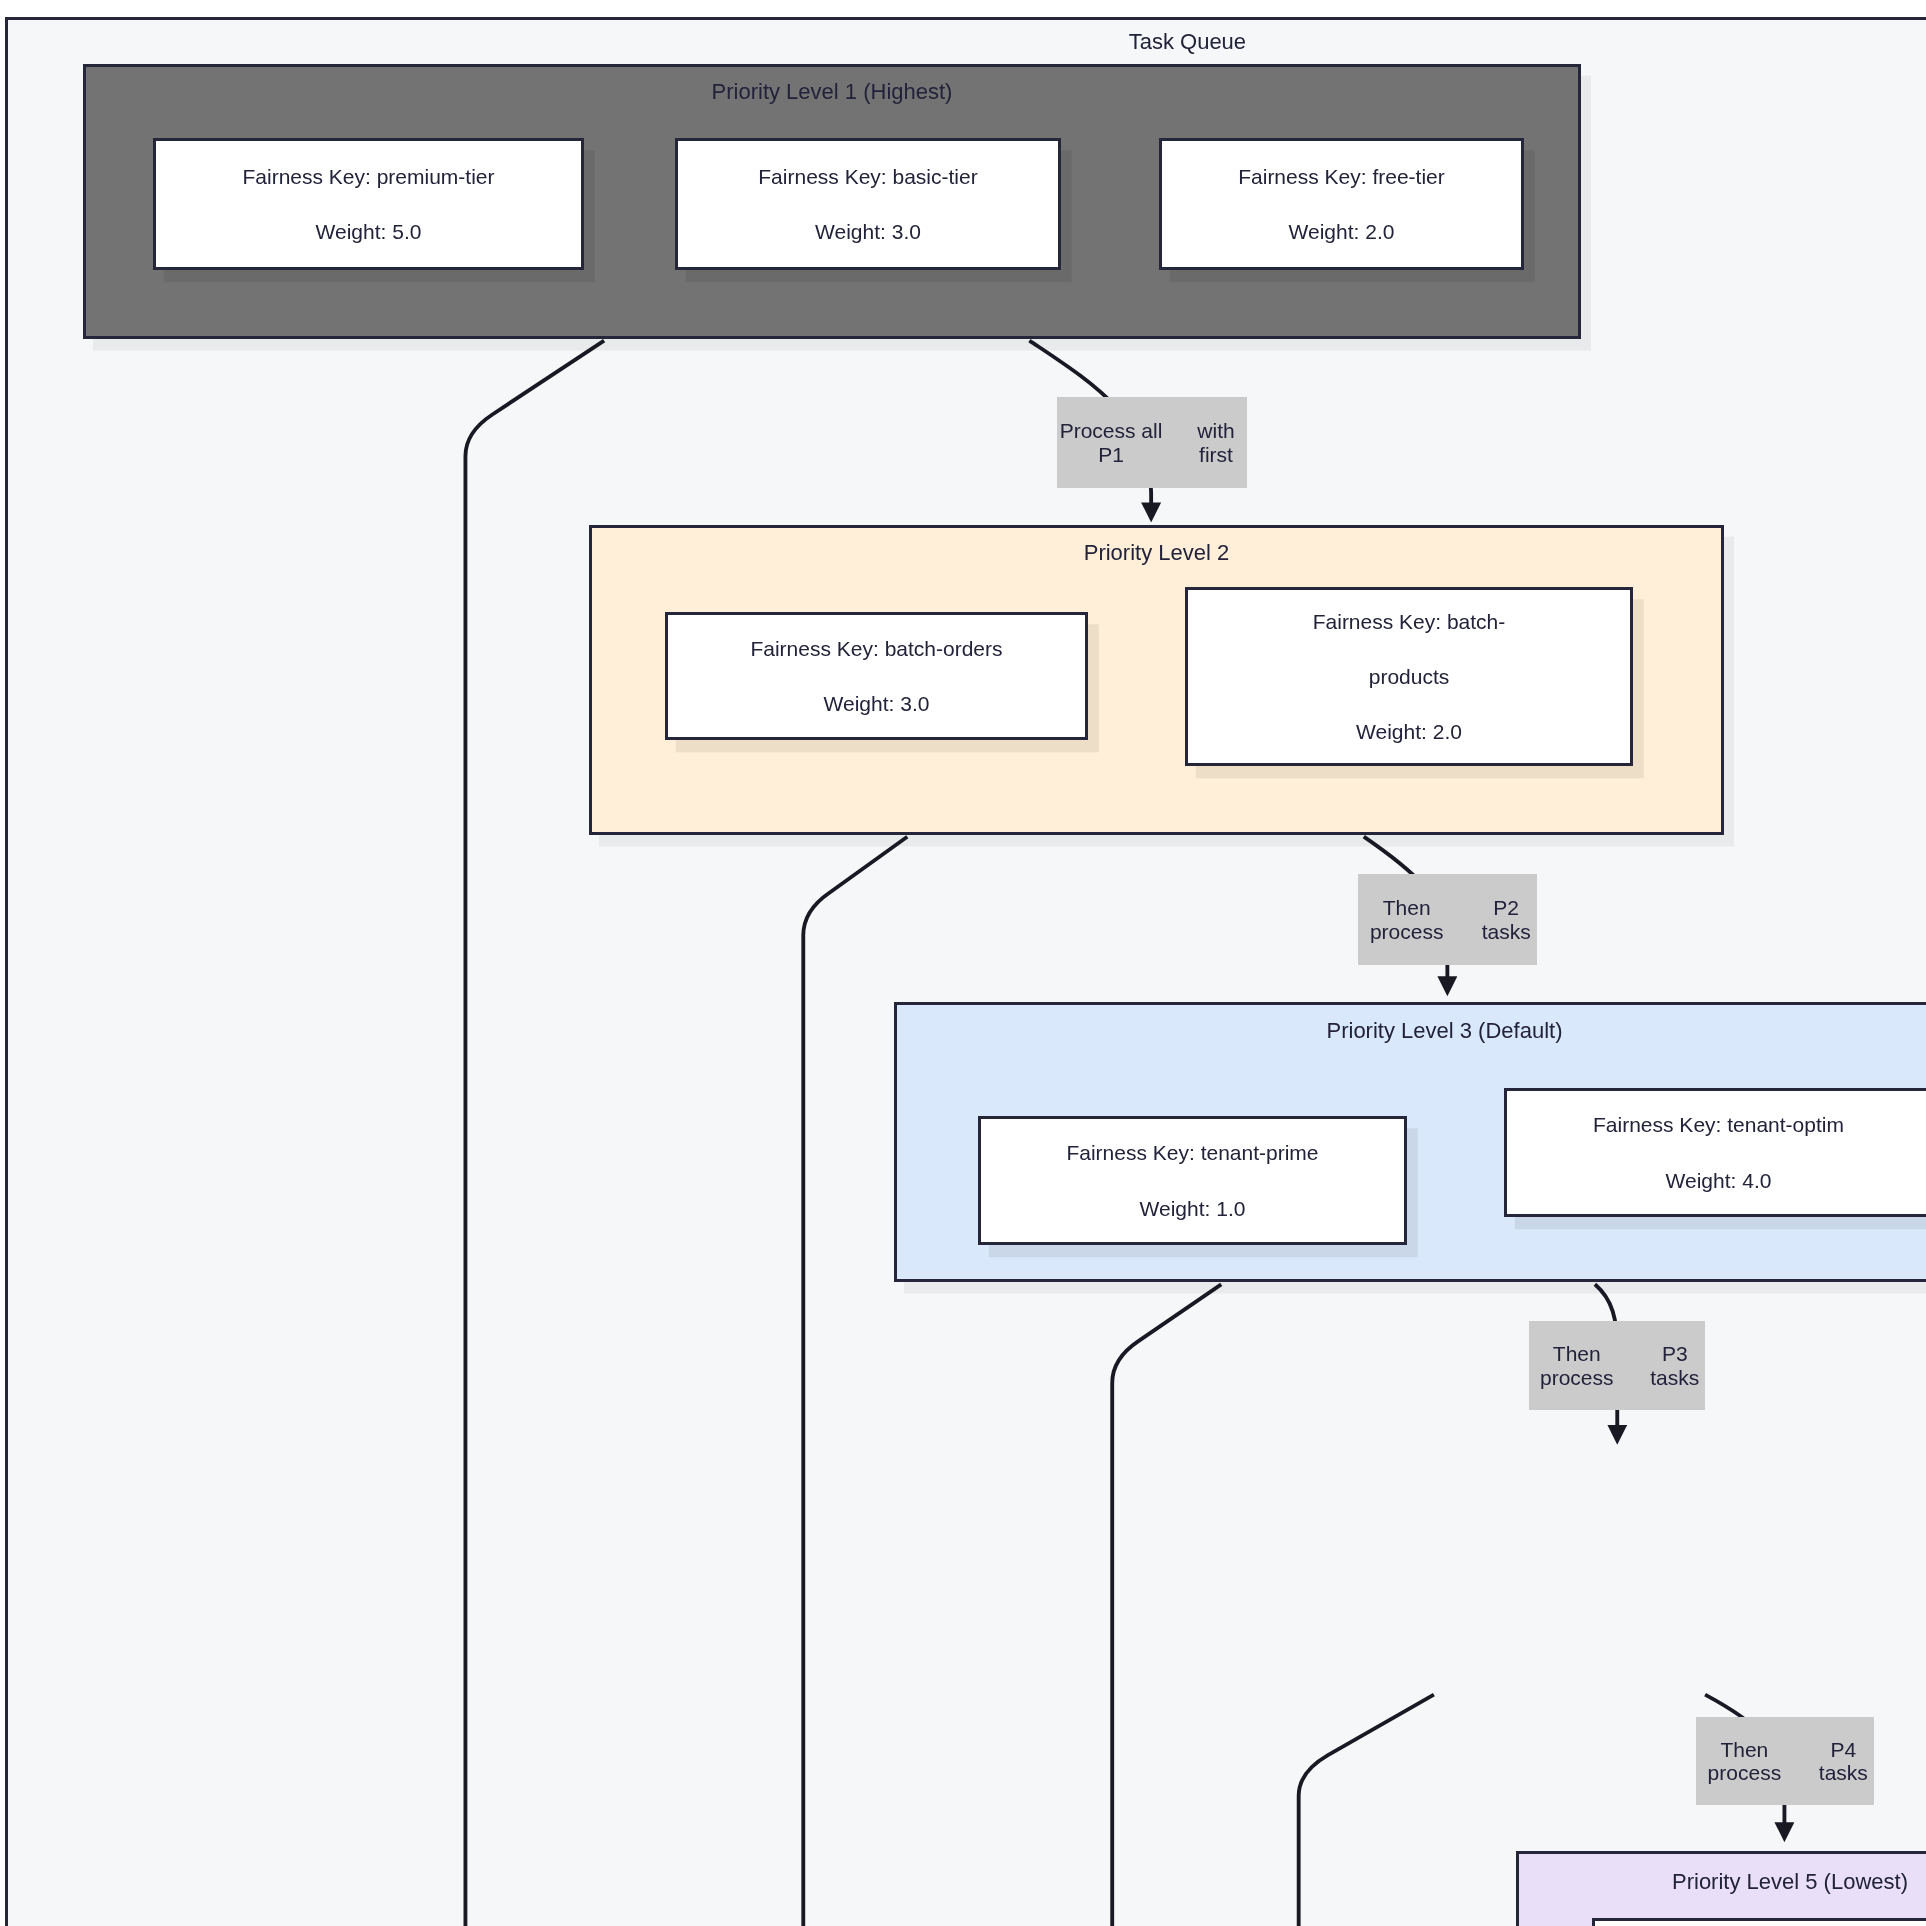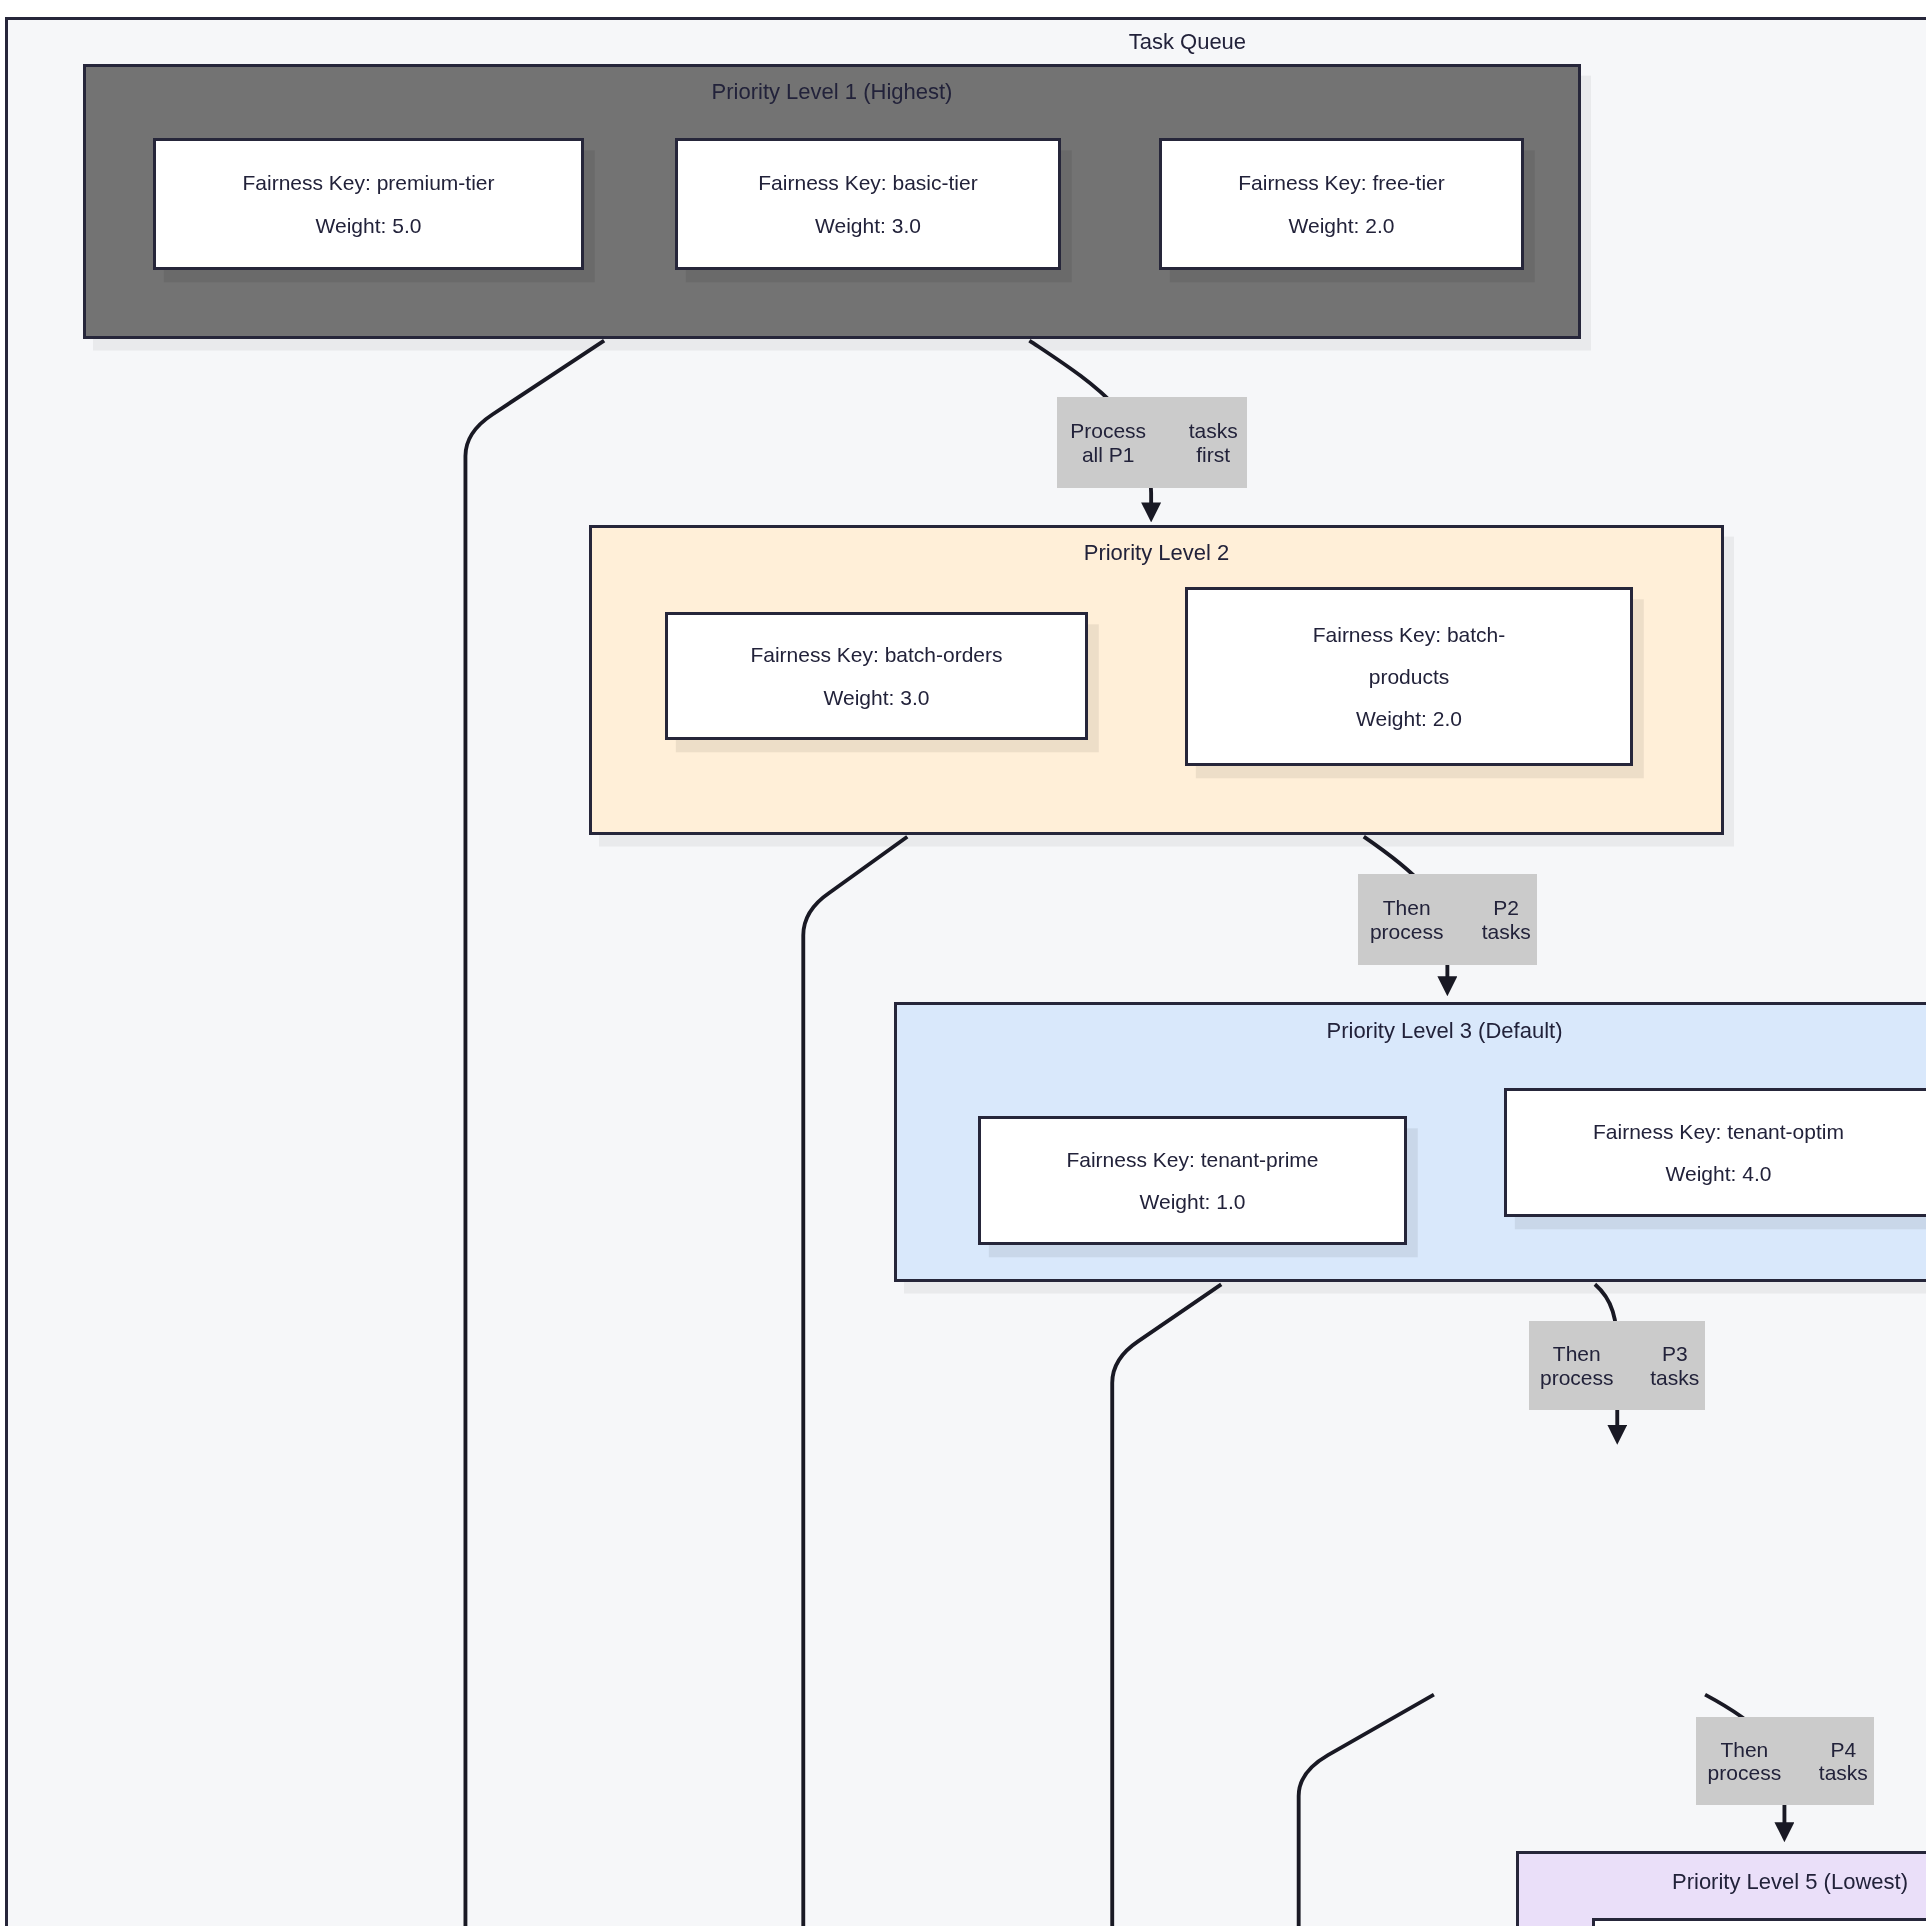--- a/index.html
+++ b/index.html
@@ -28,21 +28,21 @@
     font-size:22px;
     white-space:nowrap;
   }
   .tasknode{
     position:absolute;
     background:#ffffff;
     border:3.5px solid var(--border,#26263a);
     box-shadow:10.8px 12.3px 0 rgba(0,0,0,0.07);
     display:flex;flex-direction:column;
     align-items:center;justify-content:center;
-    gap:19px;
+    gap:32px;
     text-align:center;
     font-size:21px;
     line-height:1.1;
   }
   .edge-label{
     position:absolute;
     background:var(--label_bg,#cbcbcb);
     display:flex;
     align-items:center;justify-content:center;
     gap:20px;
@@ -123,21 +123,21 @@
     <path d="M 3540 2172 C 3662 2256, 3757 2330, 3757 2455 L 3757 2568" marker-end="url(#ah)"></path>
     <path d="M 3170 3334 L 2954 3482 Q 2887 3527, 2887 3590 L 2887 5556 Q 2887 5622, 2836 5656 L 2714 5722" marker-end="url(#ah)"></path>
     <path d="M 4140 3334 C 4186 3374, 4198 3424, 4198 3505 L 4198 3732" marker-end="url(#ah)"></path>
     <path d="M 3722 4399 L 3447 4556 Q 3371 4600, 3371 4662 L 3371 5554 Q 3371 5616, 3310 5646 L 2748 5788" marker-end="url(#ah)"></path>
     <path d="M 4426 4399 C 4562 4472, 4632 4532, 4632 4655 L 4632 4764" marker-end="url(#ah)"></path>
     <path d="M 4640 5404 L 4640 5578 Q 4640 5646, 4576 5660 L 2752 5880" marker-end="url(#ah)"></path>
   </svg>
 
   <div class="edge-label" style="left:1057px;top:397px;width:190px;height:91px;">
     <div>Process all P1</div>
-    <div>tasks first</div>
+    <div>with first</div>
   </div>
   <div class="edge-label" style="left:1358px;top:874px;width:179px;height:91px;">
     <div>Then process</div>
     <div>P2 tasks</div>
   </div>
   <div class="edge-label" style="left:1529px;top:1321px;width:176px;height:89px;">
     <div>Then process</div>
     <div>P3 tasks</div>
   </div>
   <div class="edge-label" style="left:1696px;top:1717px;width:178px;height:88px;">

